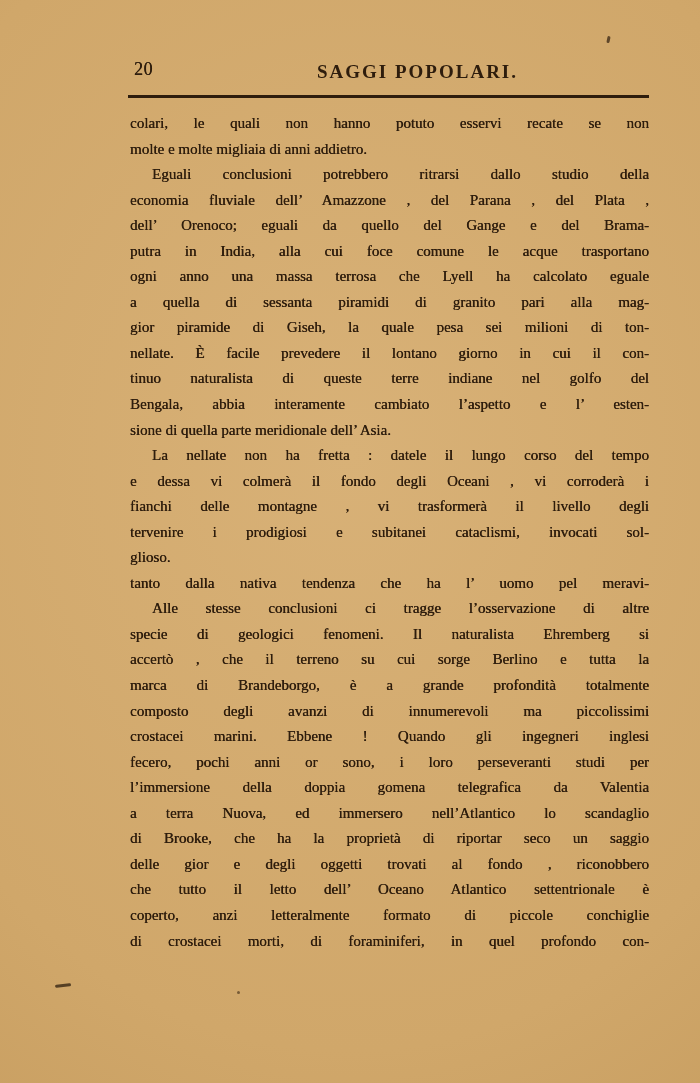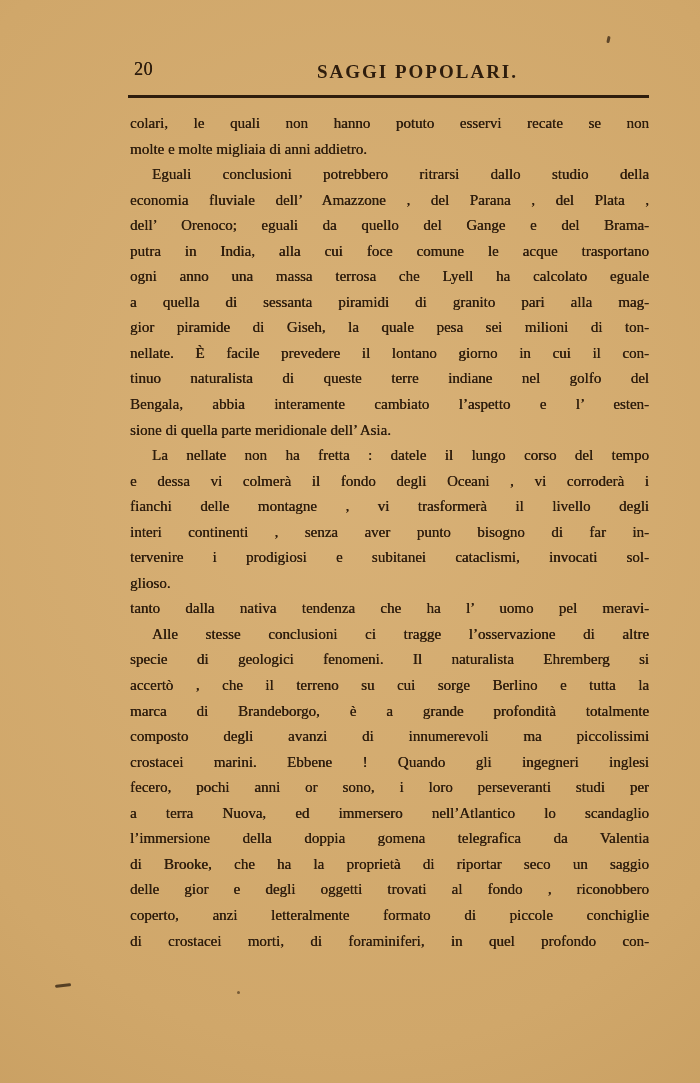--- a/index.html
+++ b/index.html
@@ -125,34 +125,34 @@
       <div class="line">ogni anno una massa terrosa che Lyell ha calcolato eguale</div>
       <div class="line">a quella di sessanta piramidi di granito pari alla mag-</div>
       <div class="line">gior piramide di Giseh, la quale pesa sei milioni di ton-</div>
       <div class="line">nellate. È facile prevedere il lontano giorno in cui il con-</div>
       <div class="line">tinuo naturalista di queste terre indiane nel golfo del</div>
       <div class="line">Bengala, abbia interamente cambiato l’aspetto e l’ esten-</div>
       <div class="line endline">sione di quella parte meridionale dell’ Asia.</div>
       <div class="line indent">La nellate non ha fretta : datele il lungo corso del tempo</div>
       <div class="line">e dessa vi colmerà il fondo degli Oceani , vi corroderà i</div>
       <div class="line">fianchi delle montagne , vi trasformerà il livello degli</div>
-      <div class="line">interi continenti , senza aver punto bisogno di far in-</div>
       <div class="line">tervenire i prodigiosi e subitanei cataclismi, invocati sol-</div>
       <div class="line endline">glioso.</div>
       <div class="line">tanto dalla nativa tendenza che ha l’ uomo pel meravi-</div>
       <div class="line indent">Alle stesse conclusioni ci tragge l’osservazione di altre</div>
       <div class="line">specie di geologici fenomeni. Il naturalista Ehremberg si</div>
       <div class="line">accertò , che il terreno su cui sorge Berlino e tutta la</div>
       <div class="line">marca di Brandeborgo, è a grande profondità totalmente</div>
       <div class="line">composto degli avanzi di innumerevoli ma piccolissimi</div>
       <div class="line">crostacei marini. Ebbene ! Quando gli ingegneri inglesi</div>
       <div class="line">fecero, pochi anni or sono, i loro perseveranti studi per</div>
+      <div class="line">l’immersione della doppia gomena telegrafica da Valentia</div>
       <div class="line">a terra Nuova, ed immersero nell’Atlantico lo scandaglio</div>
-      <div class="line">l’immersione della doppia gomena telegrafica da Valentia</div>
       <div class="line">di Brooke, che ha la proprietà di riportar seco un saggio</div>
       <div class="line">delle gior e degli oggetti trovati al fondo , riconobbero</div>
+      <div class="line">che tutto il letto dell’ Oceano Atlantico settentrionale è</div>
       <div class="line">coperto, anzi letteralmente formato di piccole conchiglie</div>
       <div class="line">di crostacei morti, di foraminiferi, in quel profondo con-</div>
     </div>
   <div class="mark mark-dash"></div>
   <div class="mark mark-dot"></div>
   <div class="mark mark-tick"></div>
 </div>
 
 </body></html>

